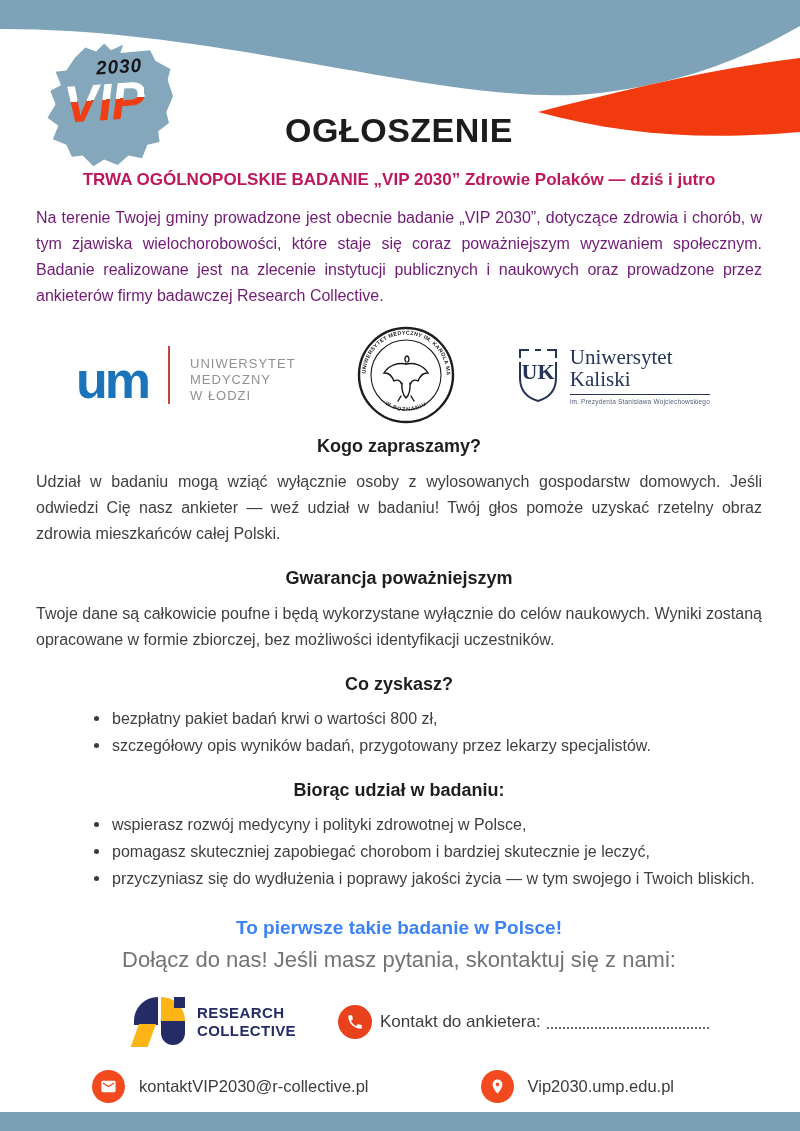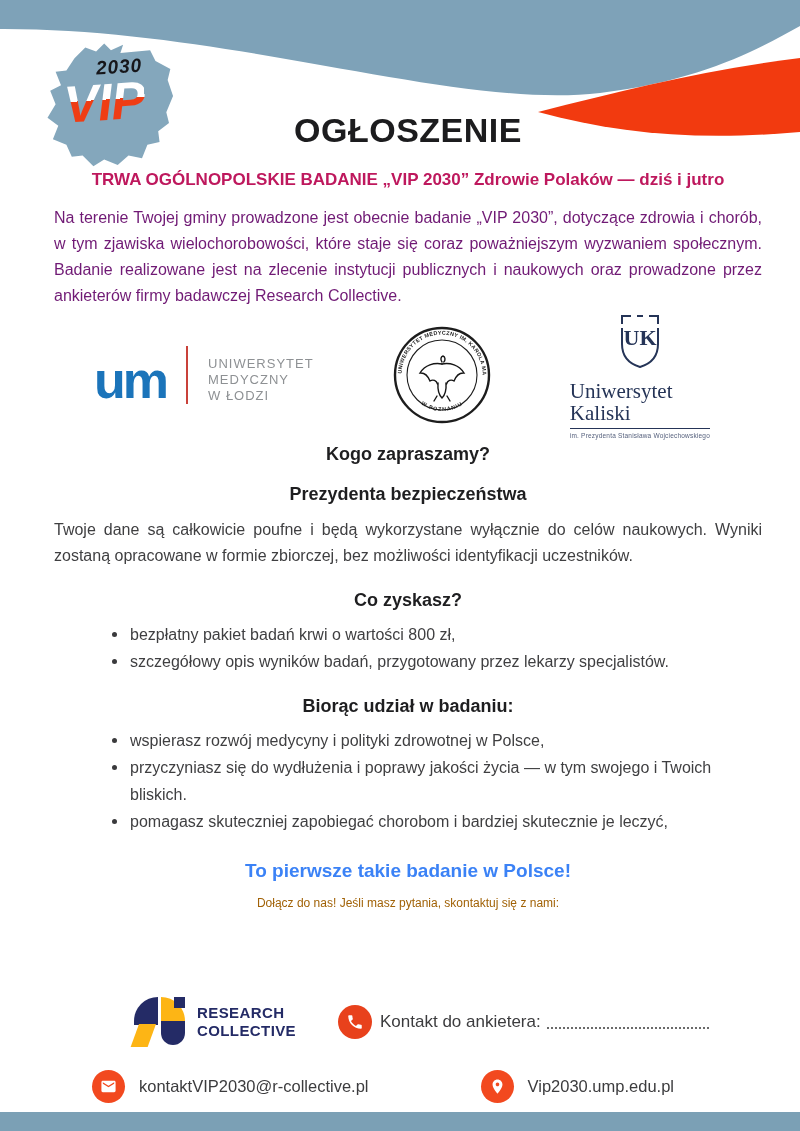--- a/index.html
+++ b/index.html
@@ -18,51 +18,51 @@
     position:absolute;left:62px;top:22px;font-weight:800;font-size:19px;color:#16161a;
     letter-spacing:1px;transform:rotate(-4deg);font-style:italic;
   }
   .logo-vip{
     position:absolute;left:30px;top:38px;font-weight:800;font-style:italic;font-size:52px;
     letter-spacing:-1px;transform:rotate(-4deg);
     background:linear-gradient(180deg,#ffffff 0%,#ffffff 46%,#ef3d14 46%,#ef3d14 100%);
     -webkit-background-clip:text;background-clip:text;color:transparent;
   }
   
-  .content{position:relative;padding:112px 38px 0 54px;}
+  .content{position:relative;padding:112px 38px 0 36px;}
   h1.title{
     margin:0;text-align:center;font-size:34px;line-height:37px;font-weight:800;
     color:#1c1c1e;letter-spacing:.5px;
   }
   .subtitle{
     margin:20px 0 0 0;text-align:center;font-size:17px;line-height:22px;font-weight:700;color:#be185d;
   }
   .intro{
     margin:14px 0 0 0;text-align:justify;font-size:16px;line-height:26px;color:#701a75;
   }
   
   .partners{margin:16px 22px 0 22px;height:100px;display:flex;align-items:center;justify-content:space-between;}
   .p-uml{display:flex;align-items:flex-end;gap:20px;margin-left:18px;}
   .uml-mark{font-size:52px;font-weight:700;color:#1b74ba;letter-spacing:-3px;line-height:48px;}
   .uml-sep{width:2px;height:58px;background:#c9413a;}
   .uml-text{font-size:13px;line-height:16px;letter-spacing:1px;color:#8e9194;font-weight:400;}
   .p-ump{width:100px;height:100px;}
-  .p-uk{display:flex;align-items:center;gap:10px;margin-right:30px;flex-direction:column;}
+  .p-uk{display:flex;align-items:center;gap:10px;margin-right:30px;}
   .uk-text .uk-name{font-family:"Liberation Serif","DejaVu Serif",serif;font-size:21px;line-height:22px;color:#253457;}
   .uk-rule{height:1px;background:#253457;margin:4px 0 3px 0;}
   .uk-tag{font-size:6.5px;color:#56617d;letter-spacing:.2px;}
   
   .sec-h{margin:22px 0 0 0;text-align:center;font-size:18px;line-height:18px;font-weight:800;color:#1e1e20;}
-  .sec-h.first{margin-top:20px;}
+  .sec-h.first{margin-top:12px;}
   .sec-p{margin:14px 0 0 0;text-align:justify;font-size:16px;line-height:26px;color:#3f3f41;}
   ul.sec-list{margin:12px 0 0 0;padding:0 0 0 58px;list-style:none;}
   ul.sec-list li{position:relative;font-size:16px;line-height:27px;color:#3f3f41;padding-left:18px;}
   ul.sec-list li::before{content:"";position:absolute;left:0;top:11px;width:5px;height:5px;border-radius:50%;background:#3a3a3c;}
   .closing-h{margin:26px 0 0 0;text-align:center;font-size:19px;line-height:20px;font-weight:800;color:#3b82f6;}
-  .closing-p{margin:10px 0 0 0;text-align:center;font-size:12px;line-height:24px;color:#a16207;}
+  .closing-p{margin:10px 0 0 0;text-align:center;font-size:22px;line-height:24px;color:#737373;}
   
   .contact-row{position:absolute;left:0;top:994px;width:752px;height:56px;display:flex;align-items:center;}
   .rc-logo{display:flex;align-items:center;gap:11px;margin-left:134px;}
   .rc-mark{position:relative;width:52px;height:50px;}
   .rc-r-top{position:absolute;left:0;top:0;width:24px;height:28px;background:#242b66;border-radius:24px 0 0 0;}
   .rc-r-leg{position:absolute;left:5px;top:27px;width:17px;height:23px;background:#fdb515;transform:skewX(-20deg);transform-origin:top left;}
   .rc-c-top{position:absolute;left:27px;top:0;width:24px;height:24px;background:#fdb515;border-radius:0 24px 0 0;}
   .rc-c-sq{position:absolute;left:40px;top:0;width:11px;height:11px;background:#242b66;}
   .rc-c-bot{position:absolute;left:27px;top:24px;width:24px;height:24px;background:#242b66;border-radius:0 0 12px 12px;}
   .rc-name{font-size:15px;line-height:18px;font-weight:800;letter-spacing:.4px;color:#242b66;}
@@ -145,35 +145,36 @@
         <div class="uk-text">
           <div class="uk-name">Uniwersytet</div>
           <div class="uk-name">Kaliski</div>
           <div class="uk-rule"></div>
           <div class="uk-tag">im. Prezydenta Stanisława Wojciechowskiego</div>
         </div>
       </div>
     </div>
 
     <h2 class="sec-h first">Kogo zapraszamy?</h2>
-
-    <h2 class="sec-h">Prezydenta bezpieczeństwa</h2>
+    <p class="sec-p">Udział w badaniu mogą wziąć wyłącznie osoby z wylosowanych gospodarstw domowych. Jeśli odwiedzi Cię nasz ankieter — weź udział w badaniu! Twój głos pomoże uzyskać rzetelny obraz zdrowia mieszkańców całej Polski.</p>
+
+    <h2 class="sec-h">Gwarancja poważniejszym</h2>
     <p class="sec-p">Twoje dane są całkowicie poufne i będą wykorzystane wyłącznie do celów naukowych. Wyniki zostaną opracowane w formie zbiorczej, bez możliwości identyfikacji uczestników.</p>
 
     <h2 class="sec-h">Co zyskasz?</h2>
     <ul class="sec-list">
       <li>bezpłatny pakiet badań krwi o wartości 800 zł,</li>
       <li>szczegółowy opis wyników badań, przygotowany przez lekarzy specjalistów.</li>
     </ul>
 
     <h2 class="sec-h">Biorąc udział w badaniu:</h2>
     <ul class="sec-list">
       <li>wspierasz rozwój medycyny i polityki zdrowotnej w Polsce,</li>
+      <li>pomagasz skuteczniej zapobiegać chorobom i bardziej skutecznie je leczyć,</li>
       <li>przyczyniasz się do wydłużenia i poprawy jakości życia — w tym swojego i Twoich bliskich.</li>
-      <li>pomagasz skuteczniej zapobiegać chorobom i bardziej skutecznie je leczyć,</li>
     </ul>
 
     <h2 class="closing-h">To pierwsze takie badanie w Polsce!</h2>
     <p class="closing-p">Dołącz do nas! Jeśli masz pytania, skontaktuj się z nami:</p>
   </div>
 
   <div class="contact-row">
     <div class="rc-logo">
       <div class="rc-mark">
         <div class="rc-r-top"></div>

